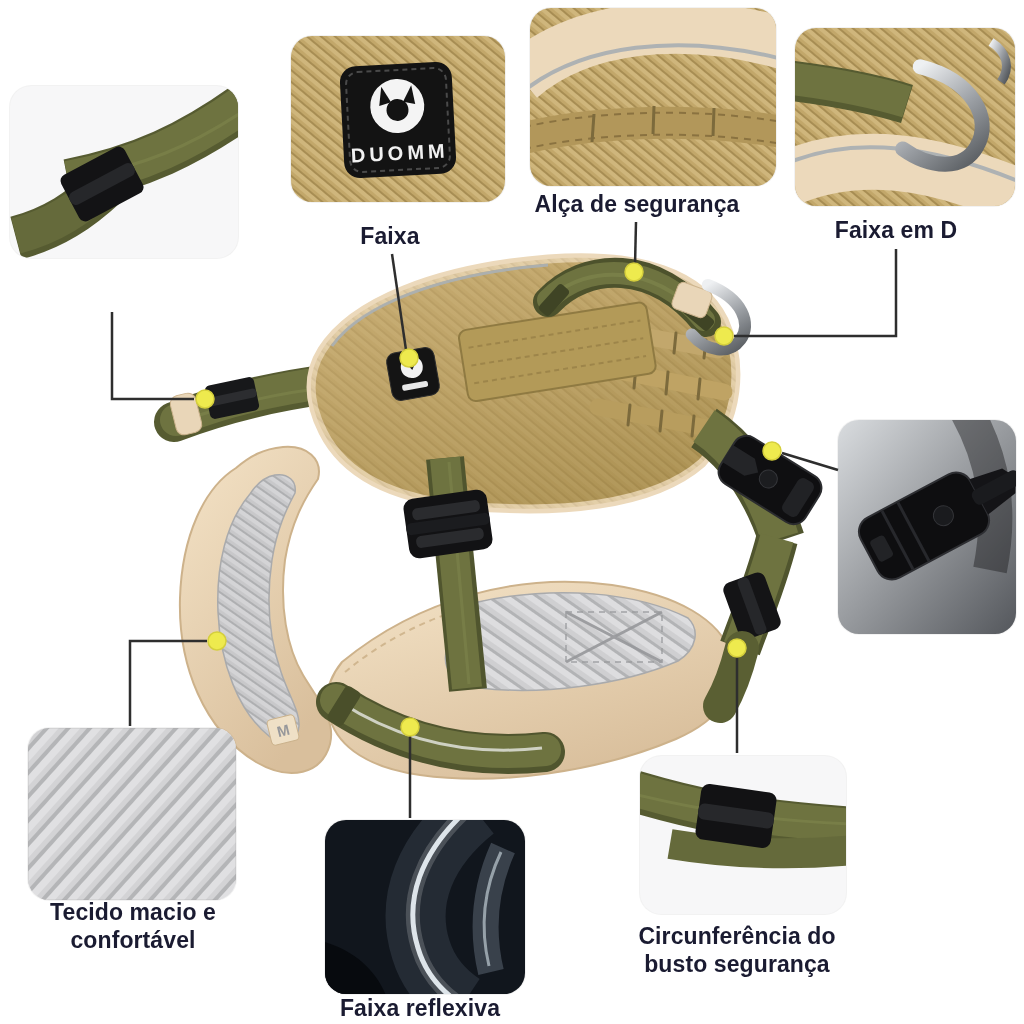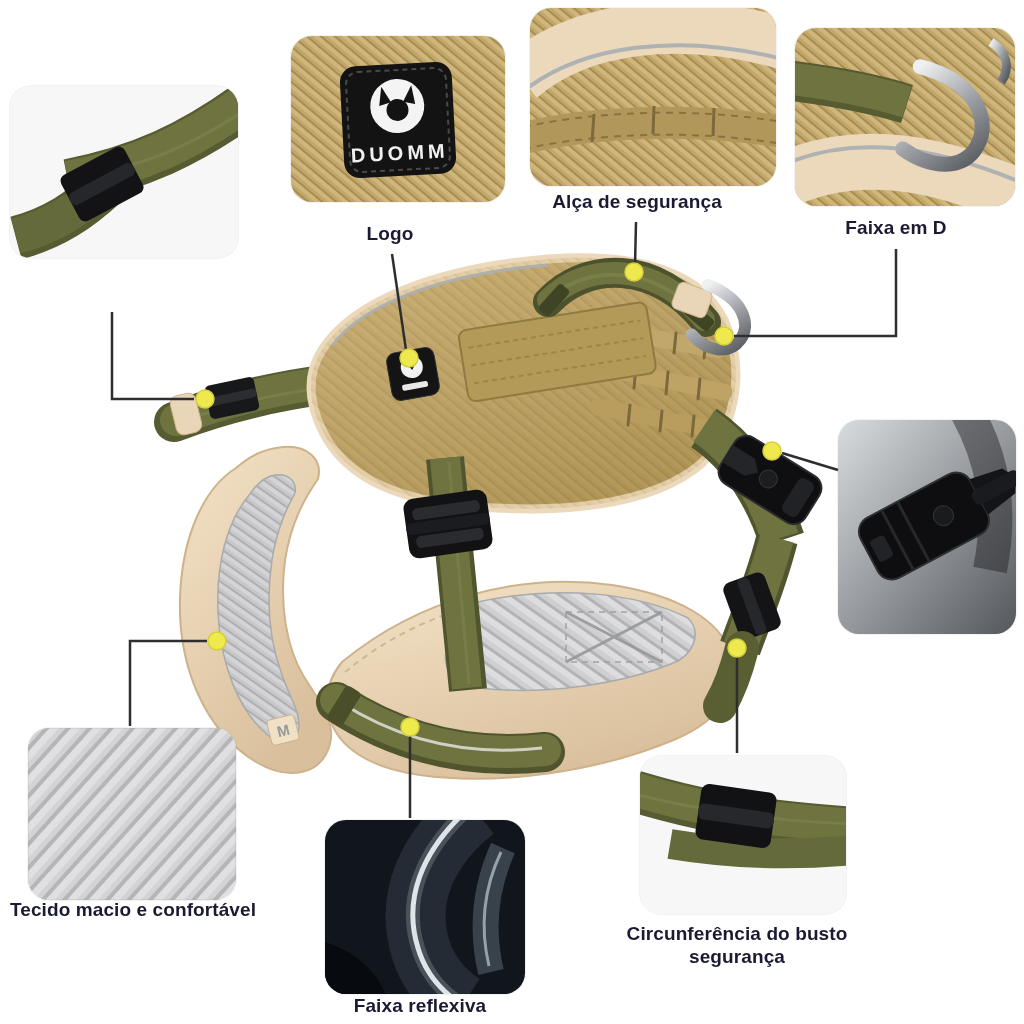--- a/index.html
+++ b/index.html
@@ -3,21 +3,21 @@
 <meta charset="utf-8">
 <style>
   *{box-sizing:border-box}
   html,body{margin:0;padding:0}
   body{width:1024px;height:1024px;background:#ffffff;font-family:"Liberation Sans",sans-serif}
   .canvas{position:relative;width:1024px;height:1024px;background:#fff;overflow:hidden}
   .layer{position:absolute;left:0;top:0;width:1024px;height:1024px}
   .overlay{pointer-events:none}
   figure.thumb{position:absolute;margin:0;border-radius:21px;overflow:hidden;box-shadow:0 0 0 1px rgba(0,0,0,.05);background:#eee}
   figure.thumb svg{display:block;width:100%;height:100%}
-  .label{position:absolute;text-align:center;font-weight:bold;color:#1a1b31;font-size:19px;line-height:1.22;letter-spacing:.1px}
+  .label{position:absolute;text-align:center;font-weight:bold;color:#1a1b31;font-size:23px;line-height:1.22;letter-spacing:.1px}
   .t-neck{left:10px;top:86px;width:228px;height:172px}
   .t-logo{left:291px;top:36px;width:214px;height:166px}
   .t-handle{left:530px;top:8px;width:246px;height:178px}
   .t-dring{left:795px;top:28px;width:220px;height:178px}
   .t-fivela{left:838px;top:420px;width:178px;height:214px}
   .t-tecido{left:28px;top:728px;width:208px;height:172px}
   .t-reflexiva{left:325px;top:820px;width:200px;height:174px}
   .t-busto{left:640px;top:756px;width:206px;height:158px}
   .l-neck{left:2px;top:252px;width:238px}
   .l-logo{left:300px;top:222px;width:180px}
@@ -338,20 +338,20 @@
       <circle cx="409" cy="358" r="9"></circle>
       <circle cx="634" cy="272" r="9"></circle>
       <circle cx="724" cy="336" r="9"></circle>
       <circle cx="772" cy="451" r="9"></circle>
       <circle cx="217" cy="641" r="9"></circle>
       <circle cx="410" cy="727" r="9"></circle>
       <circle cx="737" cy="648" r="9"></circle>
     </g>
   </svg>
 
-  <div class="label l-logo">Logo</div>
+  <div class="label l-logo">Faixa</div>
   <div class="label l-handle">Alça de segurança</div>
   <div class="label l-dring">Faixa em D</div>
   <div class="label l-tecido">Tecido macio e confortável</div>
   <div class="label l-reflexiva">Faixa reflexiva</div>
   <div class="label l-busto">Circunferência do busto segurança</div>
 
 </div>
 
 </body></html>

